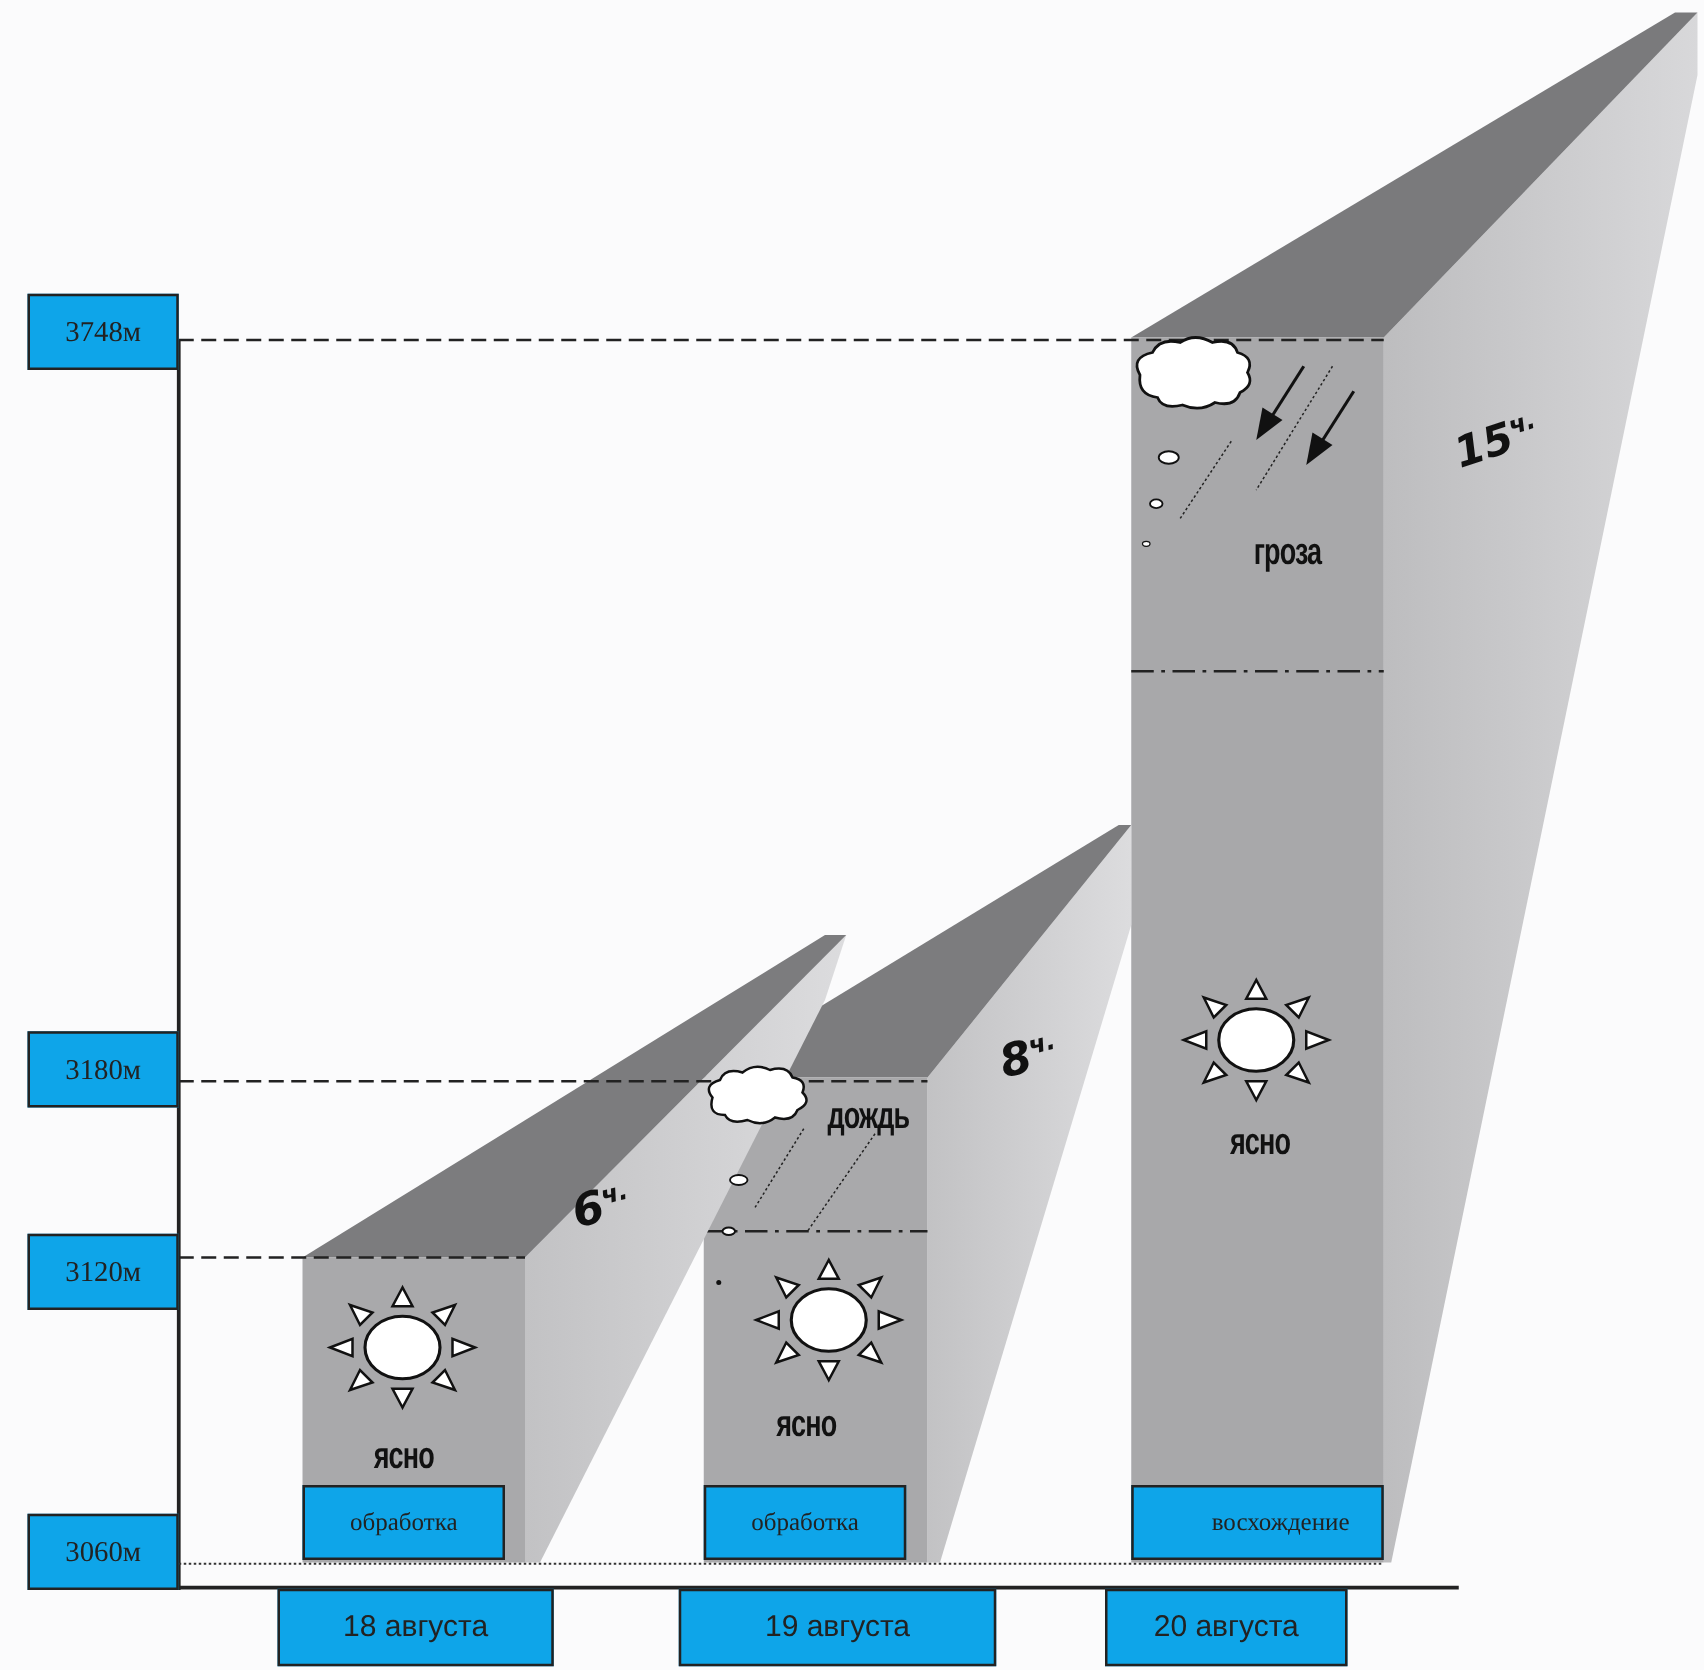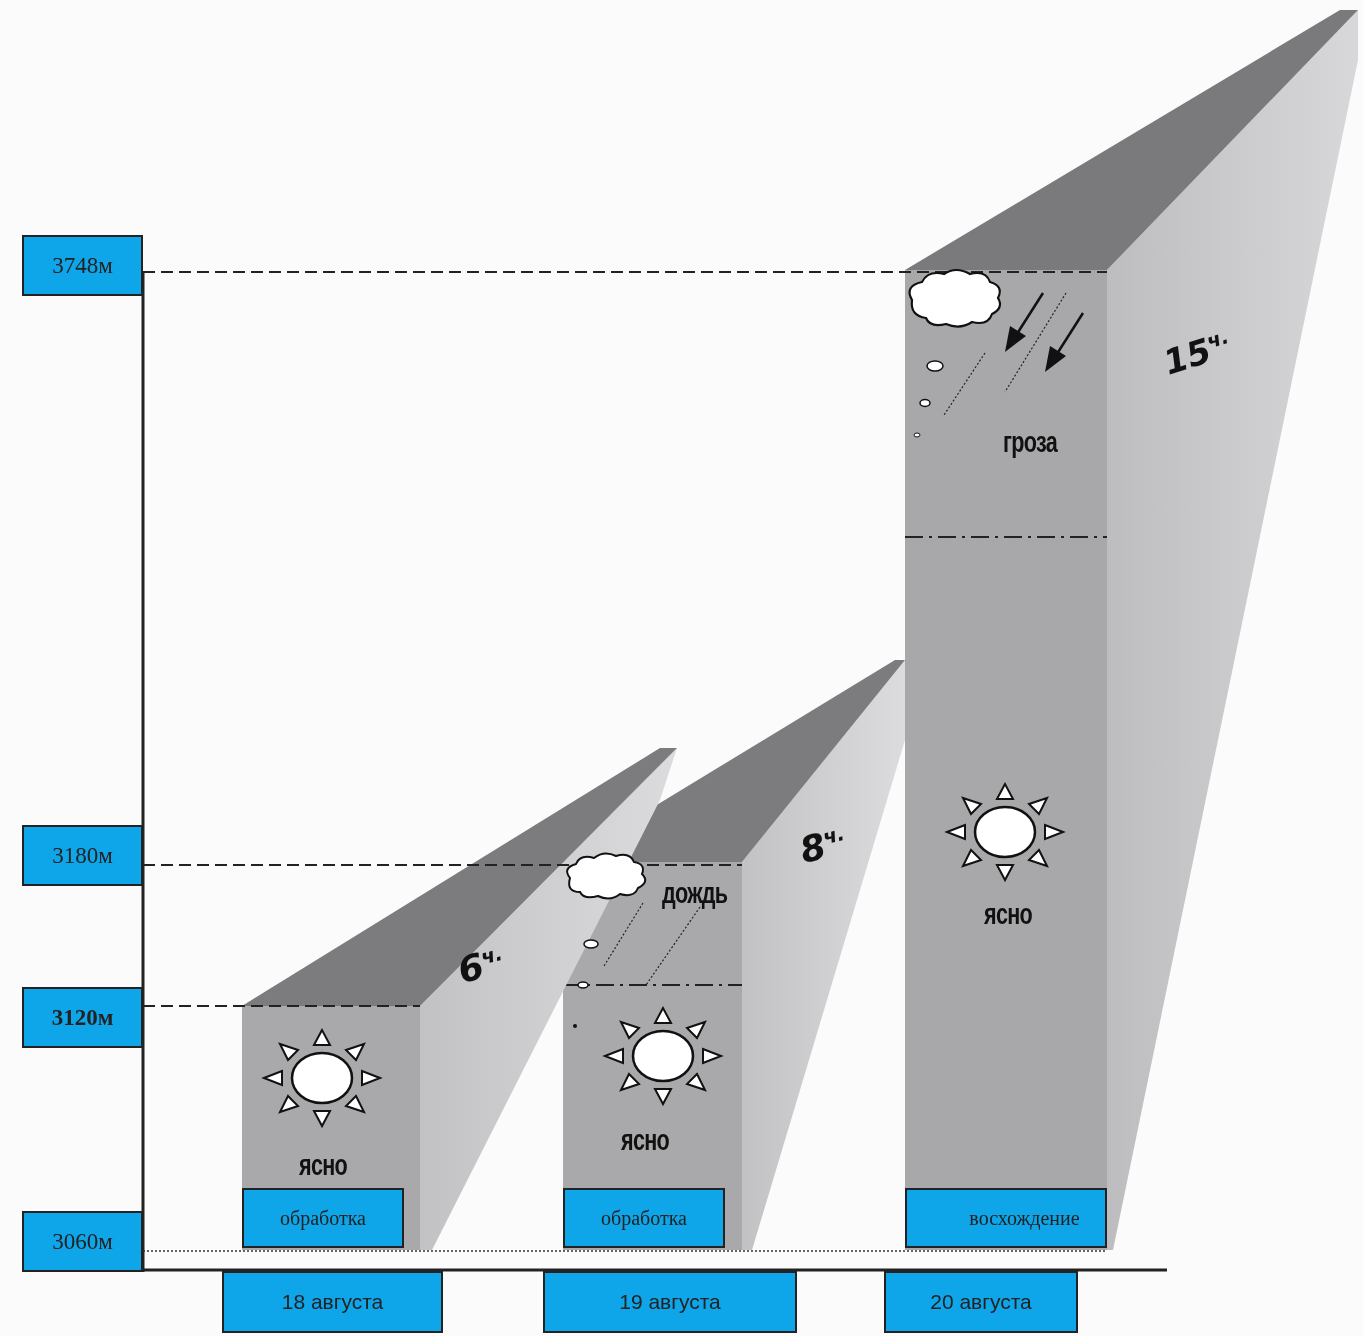--- a/index.html
+++ b/index.html
@@ -1,21 +1,21 @@
 <!DOCTYPE html>
 <html><head>
 <meta charset="utf-8">
 <style>
   html, body { margin:0; padding:0; background:#fbfbfc; }
   body { width:1363px; height:1336px; position:relative; overflow:hidden; font-family:"Liberation Sans", sans-serif; }
   svg.scene { position:absolute; left:0; top:0; }
   .lbl-box { position:absolute; background:#0ea5e9; border:2px solid #222; box-sizing:border-box; display:flex; align-items:center; justify-content:center; color:#222; }
   .alt-box { left:22px; width:121px; height:61px; font-family:"Liberation Serif", serif; font-size:23px; }
   .task-box { height:60px; font-family:"Liberation Serif", serif; font-size:20px; }
-  .date-box { height:62px; font-size:21px; font-family:"Liberation Sans", sans-serif; }
+  .date-box { height:62px; font-size:24px; font-family:"Liberation Sans", sans-serif; }
   .weather { position:absolute; font-family:"Liberation Sans", sans-serif; font-weight:bold; color:#111; transform:scaleX(0.72); transform-origin:left center; letter-spacing:-1px; }
   .hours { position:absolute; font-family:"DejaVu Sans", sans-serif; font-weight:bold; font-style:italic; color:#111; }
 </style>
 </head>
 <body>
 
 <svg class="scene" width="1363" height="1336" viewBox="0 0 1363 1336">
   <defs>
     <linearGradient id="sideGrad" x1="0" y1="0" x2="1" y2="0">
       <stop offset="0" stop-color="#c2c2c4"></stop>
@@ -117,21 +117,21 @@
     </g>
     <g>
       <line x1="1083" y1="313" x2="1055" y2="357" stroke="#111" stroke-width="2.5"></line>
       <polygon points="1045,372 1050,346 1066,356" fill="#111"></polygon>
     </g>
   </g>
 </svg>
 
 <div class="lbl-box alt-box" style="top:235px;">3748м</div>
 <div class="lbl-box alt-box" style="top:825px;">3180м</div>
-<div class="lbl-box alt-box" style="top:987px;font-weight:bold;">3120м</div>
+<div class="lbl-box alt-box" style="top:987px;">3120м</div>
 <div class="lbl-box alt-box" style="top:1211px;font-family:Liberation Serif, serif;">3060м</div>
 
 <div class="weather" style="left:299px; top:1148px; font-size:30px;">ясно</div>
 <div class="weather" style="left:621px; top:1123px; font-size:30px;">ясно</div>
 <div class="weather" style="left:662px; top:876px; font-size:30px;">дождь</div>
 <div class="weather" style="left:984px; top:897px; font-size:30px;">ясно</div>
 <div class="weather" style="left:1003px; top:425px; font-size:30px;">гроза</div>
 
 <div class="hours" style="left:458px; top:945px; font-size:36px; transform:rotate(-14deg);">
   <span>6</span><sup style="font-size:20px;">ч.</sup>

